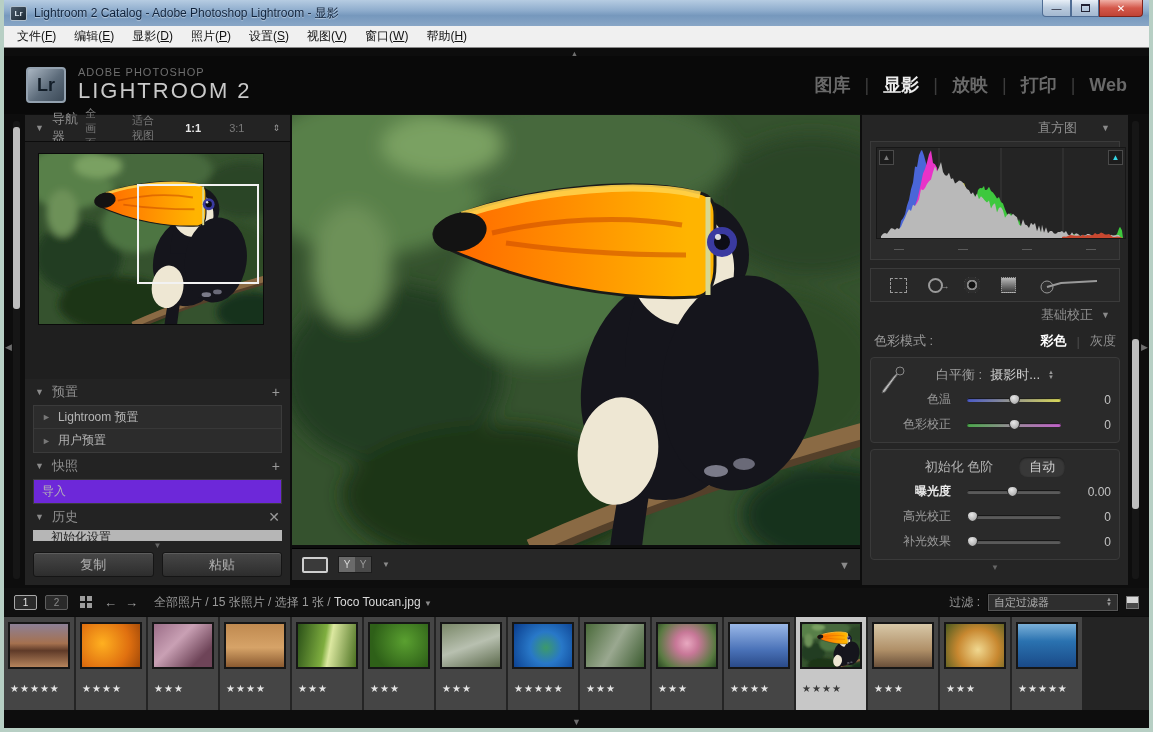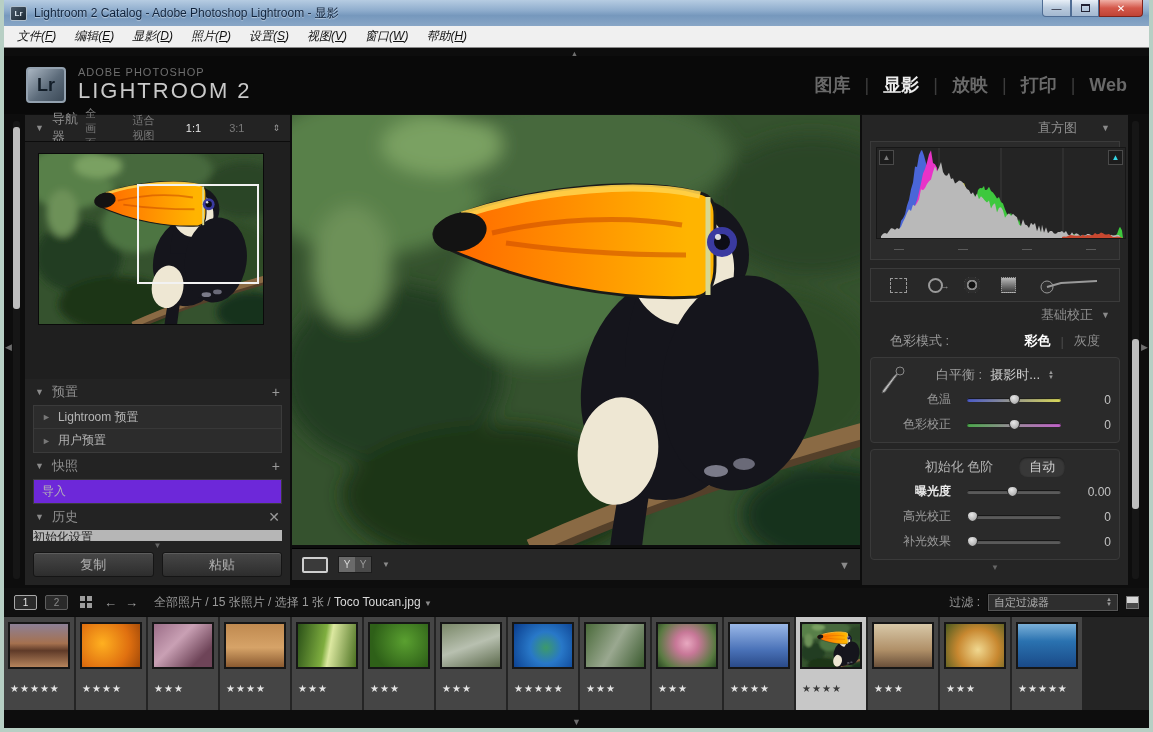--- a/index.html
+++ b/index.html
@@ -14,21 +14,21 @@
   .tb-title { margin-left:7px; font-size:12px; color:#10233c; text-shadow:0 1px 1px rgba(255,255,255,.5); }
   .win-btns { position:absolute; right:6px; top:0; display:flex; }
   .win-btn { height:17px; border:1px solid #4f6d94; border-top:none; display:flex; align-items:center; justify-content:center;
              font-size:10px; color:#223; background:linear-gradient(180deg,#e8eff7,#b9cadd 50%,#a3b8d0); }
   .win-btn.min { width:29px; border-radius:0 0 0 4px; }
   .win-btn.max { width:28px; }
   .win-btn.close { width:44px; border-radius:0 0 4px 0; background:linear-gradient(180deg,#f0b0a6,#d4584a 50%,#c04335); color:#fff; font-weight:bold; border-color:#7e241c; }
   .max-glyph { width:9px; height:8px; border:1px solid #223; border-top:2px solid #223; }
   
   .menubar { height:22px; background:#f0f0f0; border-bottom:1px solid #888; display:flex; align-items:center; padding:0 4px; }
-  .menu-item { font-size:12px; color:#111; padding:2px 9px; cursor:default;font-style:italic; }
+  .menu-item { font-size:12px; color:#111; padding:2px 9px; cursor:default; }
   
   .content { position:relative; width:1145px; height:683px; background:#0d0d0d; }
   .edge-arrow { position:absolute; color:#6e6e6e; font-size:9px; line-height:9px; }
   
   .app-header { position:absolute; left:0; top:8px; width:100%; height:58px; background:#090909; display:flex; align-items:center; padding:0 22px; }
   .lr-logo { width:40px; height:36px; border-radius:4px; background:linear-gradient(135deg,#aab6c2,#5c6b7a 55%,#3c4a58);
              border:2px solid #93a1af; color:#131e29; font-size:18px; font-weight:bold; display:flex; align-items:center; justify-content:center; }
   .brand { margin-left:12px; }
   .brand-top { font-size:11px; letter-spacing:1px; color:#6f6f6f; }
   .brand-bottom { font-size:22px; letter-spacing:2px; color:#c9c9c9; }
@@ -49,28 +49,28 @@
   .sec-plus { margin-left:auto; color:#9a9a9a; font-size:14px; }
   .rows-box { margin:0 8px; border:1px solid #3b3b3b; background:#2c2c2c; }
   .row-item { height:23px; display:flex; align-items:center; padding:0 8px; font-size:12px; color:#b5b5b5; border-bottom:1px solid #383838; }
   .row-item:last-child { border-bottom:none; }
   .row-exp { color:#777; font-size:9px; margin-right:7px; }
   .btn { height:25px; background:linear-gradient(180deg,#474747,#2d2d2d); border:1px solid #151515; border-radius:3px;
          box-shadow:inset 0 1px 0 #5d5d5d; color:#b2b2b2; font-size:13px; display:flex; align-items:center; justify-content:center; }
   .mini-resize { text-align:center; color:#666; font-size:8px; height:9px; line-height:9px; }
   
   .nav-opts { margin-left:auto; display:flex; gap:28px; align-items:center; font-size:11px; color:#7a7a7a; }
-  .nav-opt.active { color:#e8e8e8; font-weight:normal; }
+  .nav-opt.active { color:#e8e8e8; font-weight:bold; }
   .nav-updown { color:#9a9a9a; font-size:9px; }
   .nav-preview { position:relative; height:238px; background:#1f1f1f; border-top:1px solid #0c0c0c; }
   .nav-img { position:absolute; left:14px; top:12px; width:224px; height:170px; outline:1px solid #0a0a0a; }
   .nav-rect { position:absolute; border:2px solid #f2f2f2; left:calc(14px + 44%*224/100); }
   
   .hist-row-clip { margin:0 8px; height:11px; overflow:hidden; background:#b6b6b6; }
-  .hist-row-clip span { font-size:12px; color:#222; line-height:15px; display:block; }
+  .hist-row-clip span { font-size:12px; color:#222; padding-left:18px; line-height:15px; display:block; }
   .lr-btn-row { display:flex; gap:8px; padding:2px 8px 0; }
   .lr-btn-row .btn { flex:1; }
   
   .main-image { position:absolute; left:0; top:0; width:568px; height:430px; background:#1a2a18; }
   .view-toolbar { position:absolute; left:0; top:433px; width:568px; height:32px; background:#272727; border-top:1px solid #000;
                   display:flex; align-items:center; padding:0 10px; gap:10px; }
   .loupe-btn { width:26px; height:16px; border:2px solid #cfcfcf; border-radius:2px; background:#3a3a3a; }
   .yy-btn { display:flex; border:1px solid #1c1c1c; height:17px; }
   .yy-half { width:16px; font-size:10px; color:#d8d8d8; display:flex; align-items:center; justify-content:center; }
   .yy-half.l { background:#6a6a6a; } .yy-half.r { background:#4a4a4a; color:#9a9a9a; }
@@ -87,21 +87,21 @@
   
   .tools-strip { margin:8px 8px 0; border:1px solid #3b3b3b; background:#282828; height:34px;
                  display:flex; align-items:center; justify-content:space-around; padding:0 8px; }
   .tool-crop { width:17px; height:15px; border:1px dashed #9a9a9a; }
   .tool-spot { width:15px; height:15px; border:2px solid #9a9a9a; border-radius:50%; position:relative; }
   .tool-spot:after { content:"→"; color:#9a9a9a; font-size:9px; position:absolute; right:-9px; top:1px; }
   .tool-eye { width:16px; height:16px; border-radius:50%; background:radial-gradient(circle,#111 0 30%,#8a8a8a 32% 45%,#2d2d2d 47% 70%,#9a9a9a 72%); }
   .tool-grad { width:15px; height:16px; border:1px dotted #9a9a9a; background:linear-gradient(180deg,#b9b9b9,#3a3a3a); }
   
   .basic-head { justify-content:flex-end; gap:8px; }
-  .cmode-row { display:flex; align-items:center; padding:4px 28px; font-size:13px; color:#9a9a9a; }
+  .cmode-row { display:flex; align-items:center; padding:4px 12px; font-size:13px; color:#9a9a9a; }
   .cmode-opts { margin-left:auto; display:flex; gap:10px; align-items:center; }
   .cmode-opt.active { color:#fff; font-weight:bold; } .cmode-opt { color:#8d8d8d; }
   .cmode-sep { color:#4a4a4a; }
   .group-box { margin:3px 8px; border:1px solid #3a3a3a; border-radius:4px; background:#2a2a2a; padding:5px 8px; position:relative; }
   .wb-row { display:flex; align-items:center; justify-content:center; gap:8px; font-size:13px; color:#9f9f9f; height:24px; }
   .wb-val { color:#cfcfcf; }
   .updown { display:flex; flex-direction:column; font-size:6px; color:#9a9a9a; line-height:5px; }
   .dropper { position:absolute; left:8px; top:8px; }
   .srow { display:flex; align-items:center; height:25px; gap:16px; }
   .slabel { width:72px; text-align:right; font-size:12px; color:#9a9a9a; }

